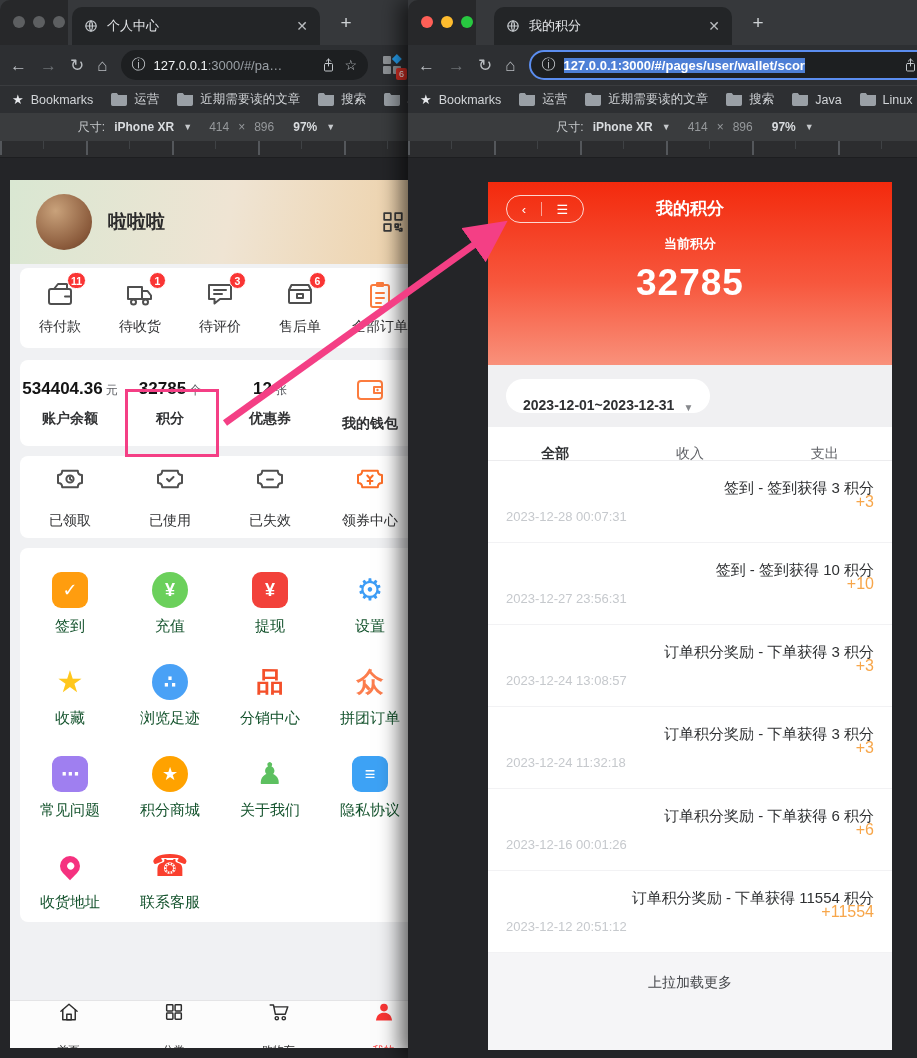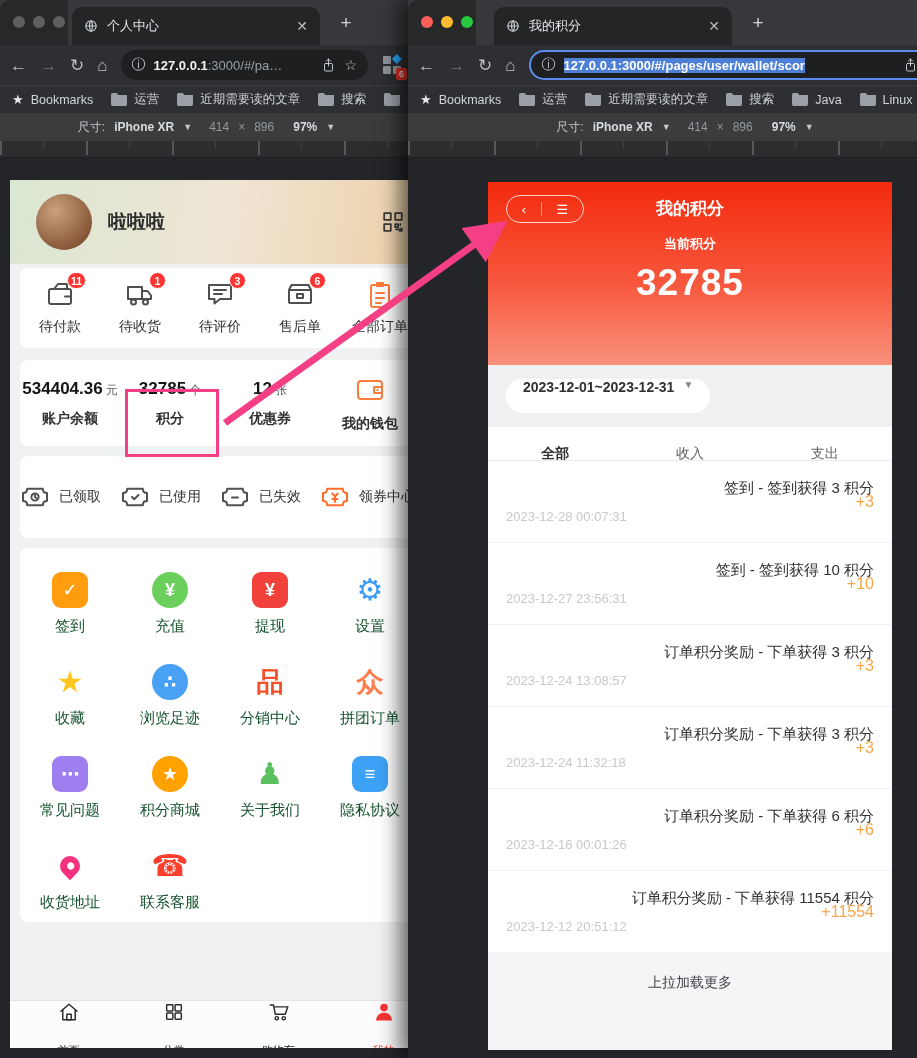--- a/index.html
+++ b/index.html
@@ -23,21 +23,21 @@
   .newtab   { position:absolute; top:11px; width:24px; height:24px; color:#cfd2d5; font-size:19px;
               display:flex; align-items:center; justify-content:center; }
 
   .toolbar  { height:40px; background:#2d2f32; display:flex; align-items:center; gap:13px; padding:0 10px; }
   .navbtn   { color:#b9bdc1; font-size:17px; line-height:1; }
   .navbtn.dim { color:#6b6f73; }
   .urlpill  { flex:1; min-width:0; height:30px; background:#1d1f21; border-radius:15px;
               display:flex; align-items:center; gap:8px; padding:0 11px; color:#d7dadd; font-size:13px; }
   .urlpill.focused { border:2px solid #5b8def; }
   .url-text { flex:1; min-width:0; white-space:nowrap; overflow:hidden; }
-  .url-host { color:#f1f3f5; font-weight:700; }
+  .url-host { color:#f1f3f5; font-weight:400; }
   .url-rest { color:#9aa0a6; }
   .url-sel  { background:#4d7fd6; color:#fff; font-weight:700; padding:1px 0; }
   .pill-ico { color:#c3c7cb; font-size:14px; flex:none; display:flex; }
   .ext-wrap { position:relative; flex:none; width:22px; height:22px; }
   .ext-badge{ position:absolute; right:-4px; bottom:-4px; background:#d93025; color:#fff; font-size:9px;
               padding:1px 3px; border-radius:2px; }
 
   .bookmarks{ height:28px; background:#2d2f32; border-top:1px solid #3a3c3f; display:flex; align-items:center;
               gap:18px; padding:0 12px; overflow:hidden; }
   .bm-item  { display:flex; align-items:center; gap:7px; color:#d2d5d8; font-size:12.5px; white-space:nowrap; }
@@ -80,21 +80,21 @@
               display:flex; align-items:center; justify-content:center; padding:0 3px; }
 
   .stats-card { margin-top:12px; height:86px; display:flex; align-items:center; }
   .stat     { flex:1; display:flex; flex-direction:column; align-items:center; gap:11px; }
   .stat-val { font-size:17px; font-weight:700; color:#141414; }
   .stat-unit{ font-size:12px; font-weight:400; color:#5c5e63; margin-left:3px; }
   .stat-label { font-size:14px; color:#303133;font-weight:bold; }
   .stat-icon{ width:30px; height:30px; color:#fc7c3e; }
 
   .coupon-card { margin-top:10px; height:82px; display:flex; align-items:center; }
-  .coupon-item { flex:1; display:flex; flex-direction:row; align-items:center; gap:9px; }
+  .coupon-item { flex:1; display:flex; flex-direction:column; align-items:center; gap:18px; }
   .ci-icon  { width:30px; height:30px; color:#4f4f4f; }
   .ci-icon.orange { color:#fc6e27; }
 
   .features-card { margin-top:10px; height:374px; padding-top:24px;
                    display:grid; grid-template-columns:repeat(4,1fr); grid-auto-rows:92px; row-gap:0; }
   .feature  { display:flex; flex-direction:column; align-items:center; gap:9px; }
   .f-icon   { width:36px; height:36px; display:flex; align-items:center; justify-content:center;
               font-size:22px; line-height:1; font-weight:700; }
   .f-icon.shape-rounded { border-radius:9px; font-size:18px; }
   .f-icon.shape-circle  { border-radius:50%; font-size:18px; }
@@ -124,21 +124,21 @@
   .capsule  { position:absolute; left:18px; top:13px; width:78px; height:28px;
               border:1px solid rgba(255,255,255,.8); border-radius:15px;
               display:flex; align-items:center; justify-content:space-evenly; color:#fff; font-size:13px; }
   .cap-div  { width:1px; height:14px; background:rgba(255,255,255,.55); }
   .rtitle   { padding-top:15px; font-size:17px; font-weight:700; }
   .rsub     { margin-top:15px; font-size:13px; font-weight:700; }
   .rpoints  { margin-top:9px; font-size:37px; font-weight:600; letter-spacing:1px; }
 
   .datebar  { height:62px; background:#f0f0f2; display:flex; align-items:center; padding:0 18px; }
   .datepill { height:34px; background:#fff; border-radius:17px; padding:0 17px;
-              display:flex; align-items:flex-start; gap:9px; font-size:14px; font-weight:700; color:#303133; }
+              display:flex; align-items:flex-end; gap:9px; font-size:14px; font-weight:700; color:#303133; }
   .datepill .caret { color:#86888c; font-size:10px; }
 
   .rtabs    { height:34px; background:#fff; display:flex; border-bottom:1px solid #ececee; }
   .rtab     { flex:1; display:flex; flex-direction:column; align-items:center; font-size:14px; color:#5f6166;
               padding-top:18px; }
   .rtab .underline { width:26px; height:3px; border-radius:2px; background:transparent; margin-top:5px; }
   .rtab.active { color:#2f3133; font-weight:700; }
   .rtab.active .underline { background:#f8502f; }
 
   .txn-list { background:#fff; }

